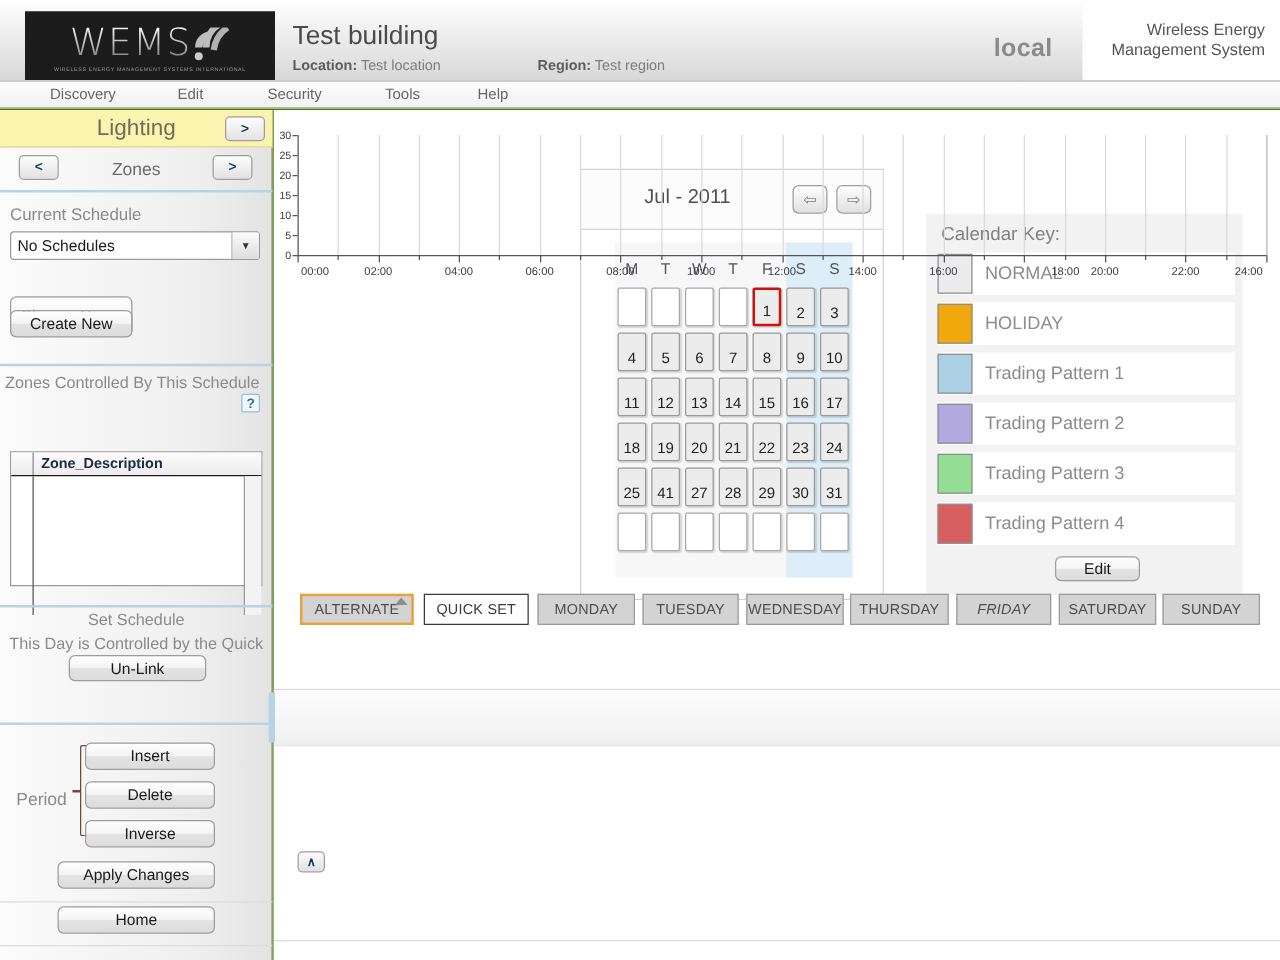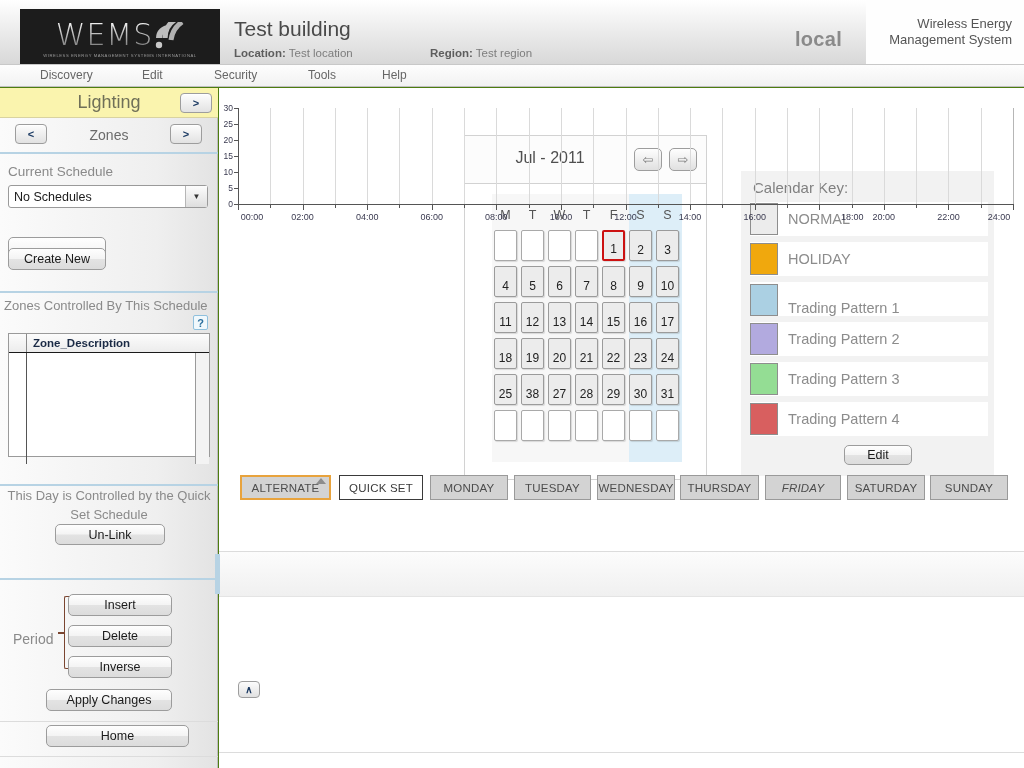--- a/index.html
+++ b/index.html
@@ -80,22 +80,22 @@
          background: linear-gradient(to bottom,#fefefe 0%,#f4f4f4 48%,#e3e3e3 52%,#dcdcdc 100%);
          font-size: 12.5px; color: #1a1a1a; cursor: pointer; text-align: center;
          display: flex; align-items: center; justify-content: center;
          font-family: "Liberation Sans", sans-serif; }
 
   .zones-hdr { position: absolute; left: 4px; font-size: 13px; color: #8a8a8a; }
   .help-q { position: absolute; width: 15px; height: 15px; border: 1px solid #8fc0dd;
             border-radius: 2px; background: #f0f8fc; color: #2b6f9e; font-size: 11px;
             font-weight: 700; display: flex; align-items: center; justify-content: center;
             cursor: pointer; }
-  .ztable { position: absolute; left: 8px; width: 202px; height: 124px; background: #fff;
-            border: 1px solid #9a9a9a; }
+  .ztable { position: absolute; left: 8px; width: 202px; height: 108px; background: #fff;
+            border: 1px solid #9a9a9a; margin-top: 28px; }
   .ztable-hdr { height: 19px; border-bottom: 1px solid #1a1a1a; display: flex;
                 background: linear-gradient(to bottom,#fcfcfc,#ececec); }
   .zth-corner { width: 18px; border-right: 1px solid #8b8b8b; }
   .zth-main { flex: 1; font-size: 11.5px; font-weight: 700; color: #1a2a45;
               display: flex; align-items: center; padding-left: 6px; }
   .ztable-body { display: flex; height: 111px; }
   .ztb-corner { width: 18px; border-right: 1px solid #555; }
   .ztb-main { flex: 1; border-right: 1px solid #9a9a9a; }
   .ztb-scroll { width: 13px; background: #f3f3f3; }
 
@@ -270,39 +270,39 @@
       <div class="ztable-body">
         <div class="ztb-corner"></div>
         <div class="ztb-main"></div>
         <div class="ztb-scroll"></div>
       </div>
     </div>
 
     <div class="divline" style="top:396px;"></div>
 
     <div class="qs-note" style="top:398px;">
+      <div>Set Schedule</div>
       <div>This Day is Controlled by the Quick</div>
-      <div>Set Schedule</div>
     </div>
     <div class="btn" style="position:absolute; left:55px; top:436px; width:110px; height:21px;">Un-Link</div>
 
     <div class="divline" style="top:490px;"></div>
 
     <div class="period-lbl" style="left:13px; top:543px;">Period</div>
     <div class="brace" style="left:64px; top:508px; width:6px; height:73px;"></div>
     <div class="brace-mid" style="left:58px; top:544px;"></div>
 
     <div class="btn" style="position:absolute; left:68px; top:506px; width:104px; height:22px;">Insert</div>
     <div class="btn" style="position:absolute; left:68px; top:537px; width:104px; height:22px;">Delete</div>
     <div class="btn" style="position:absolute; left:68px; top:568px; width:104px; height:22px;">Inverse</div>
     <div class="btn" style="position:absolute; left:46px; top:601px; width:126px; height:22px;">Apply Changes</div>
 
     <div class="divline" style="top:633px; background:#dcdcdc; height:1px;"></div>
 
-    <div class="btn" style="position:absolute; left:46px; top:637px; width:143px; height:22px;">Home</div>
+    <div class="btn" style="position:absolute; left:46px; top:637px; width:126px; height:22px;">Home</div>
 
     <div class="divline" style="top:668px; background:#dcdcdc; height:1px;"></div>
   </div>
 
   <div class="main">
 
     <div class="cal" style="left:245px; top:47px;">
       <div class="cal-hdr">
         <div class="cal-month">Jul - 2011</div>
         <div class="cal-nav" style="left:169px;">⇦</div>
@@ -353,21 +353,21 @@
                 <div class="day">18</div>
                 <div class="day">19</div>
                 <div class="day">20</div>
                 <div class="day">21</div>
                 <div class="day">22</div>
                 <div class="day">23</div>
                 <div class="day">24</div>
               </div>
               <div class="cal-row">
                 <div class="day">25</div>
-                <div class="day">38</div>
+                <div class="day">41</div>
                 <div class="day">27</div>
                 <div class="day">28</div>
                 <div class="day">29</div>
                 <div class="day">30</div>
                 <div class="day">31</div>
               </div>
               <div class="cal-row">
                 <div class="day empty"></div>
                 <div class="day empty"></div>
                 <div class="day empty"></div>
@@ -385,21 +385,21 @@
       <div class="key-title">Calendar Key:</div>
       <div id="key-rows">
           <div class="key-row" style="top: 31px;">
             <div class="key-sw" style="background: rgb(236, 236, 236);"></div>
             <div class="key-lbl">NORMAL</div>
           </div>
           <div class="key-row" style="top: 71px;">
             <div class="key-sw" style="background: rgb(240, 168, 13);"></div>
             <div class="key-lbl">HOLIDAY</div>
           </div>
-          <div class="key-row" style="top: 111px; align-items: flex-end;">
+          <div class="key-row" style="top: 111px;">
             <div class="key-sw" style="background: rgb(171, 208, 227);"></div>
             <div class="key-lbl">Trading Pattern 1</div>
           </div>
           <div class="key-row" style="top: 151px;">
             <div class="key-sw" style="background: rgb(178, 170, 223);"></div>
             <div class="key-lbl">Trading Pattern 2</div>
           </div>
           <div class="key-row" style="top: 191px;">
             <div class="key-sw" style="background: rgb(148, 221, 148);"></div>
             <div class="key-lbl">Trading Pattern 3</div>

